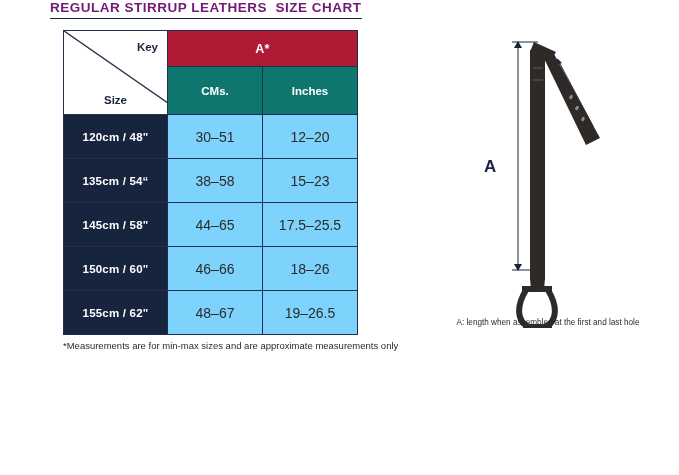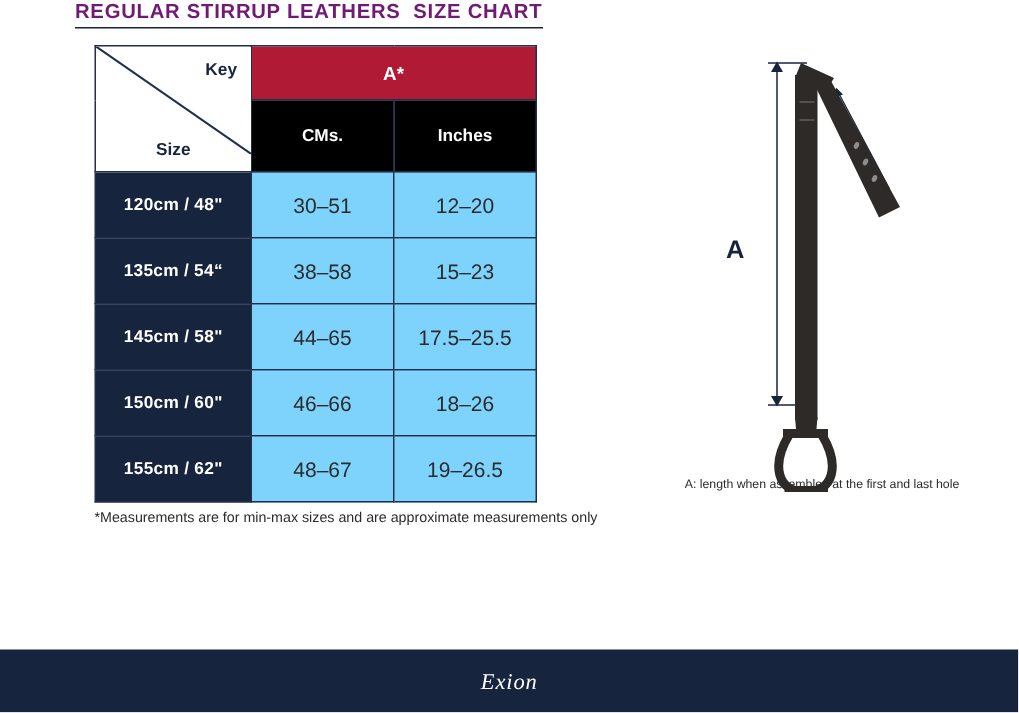--- a/index.html
+++ b/index.html
@@ -80,21 +80,21 @@
 
   .hdr-a {
     background: #b01a35;
     color: #ffffff;
     height: 36px;
     font-size: 12.5px;
     font-weight: bold;
     letter-spacing: 0.3px;
   }
   .hdr-sub {
-    background: #000000;
+    background: #0f766e;
     color: #ffffff;
     height: 48px;
     font-size: 11.5px;
     font-weight: bold;
   }
 
   .size-cell {
     background: #17243d;
     color: #ffffff;
     height: 44px;
@@ -267,17 +267,14 @@
       </g>
       <rect x="92" y="258" width="30" height="6" fill="#2d2a28"></rect>
       <rect x="93" y="296" width="29" height="5" fill="#2d2a28"></rect>
     </svg>
   </div>
 
   <div class="a-letter">A</div>
 
   <div class="diagram-caption"><span>A: length when </span><b>assembled</b><span> at the first and last hole</span></div>
 
-  <div class="footer">
-    <div class="brand">Exion</div>
-  </div>
 
 </div>
 
 </body></html>

